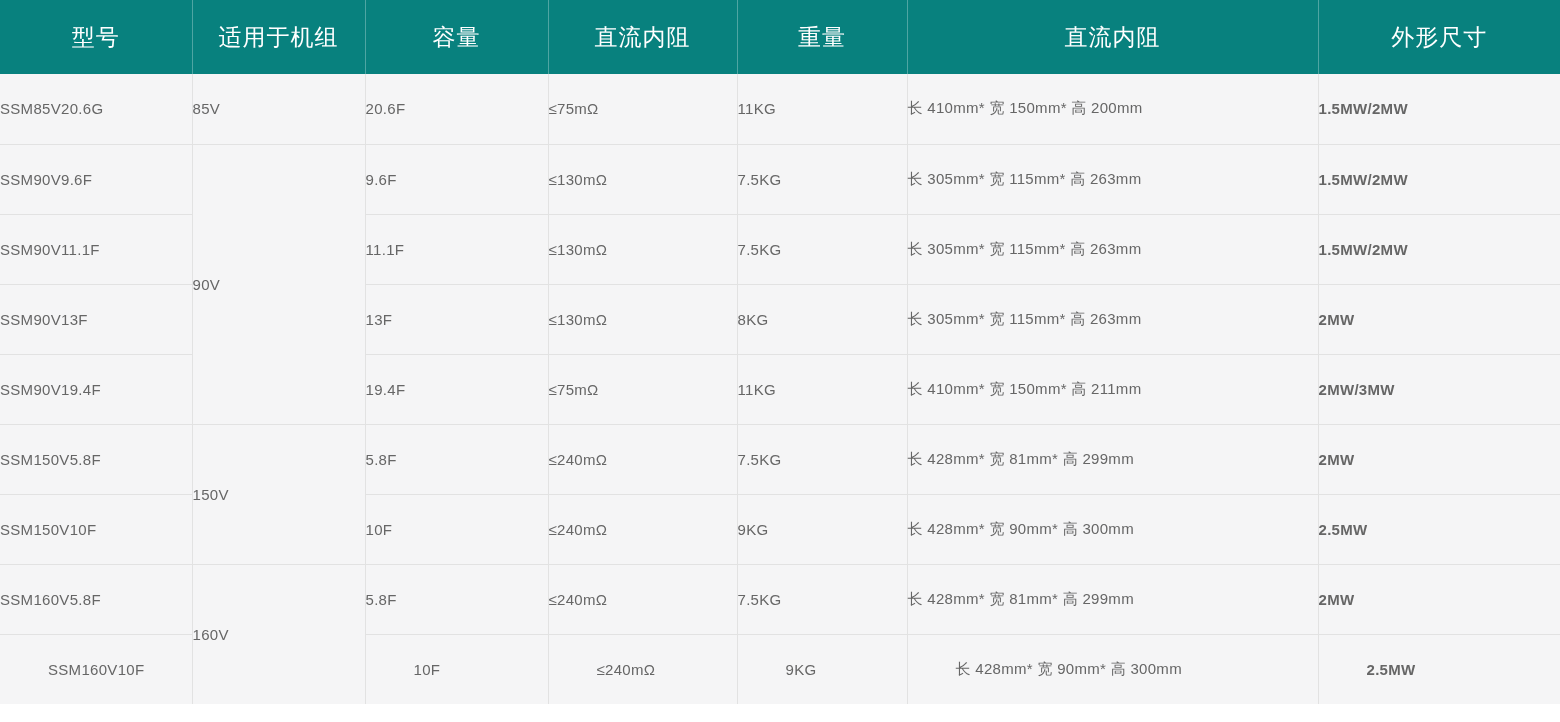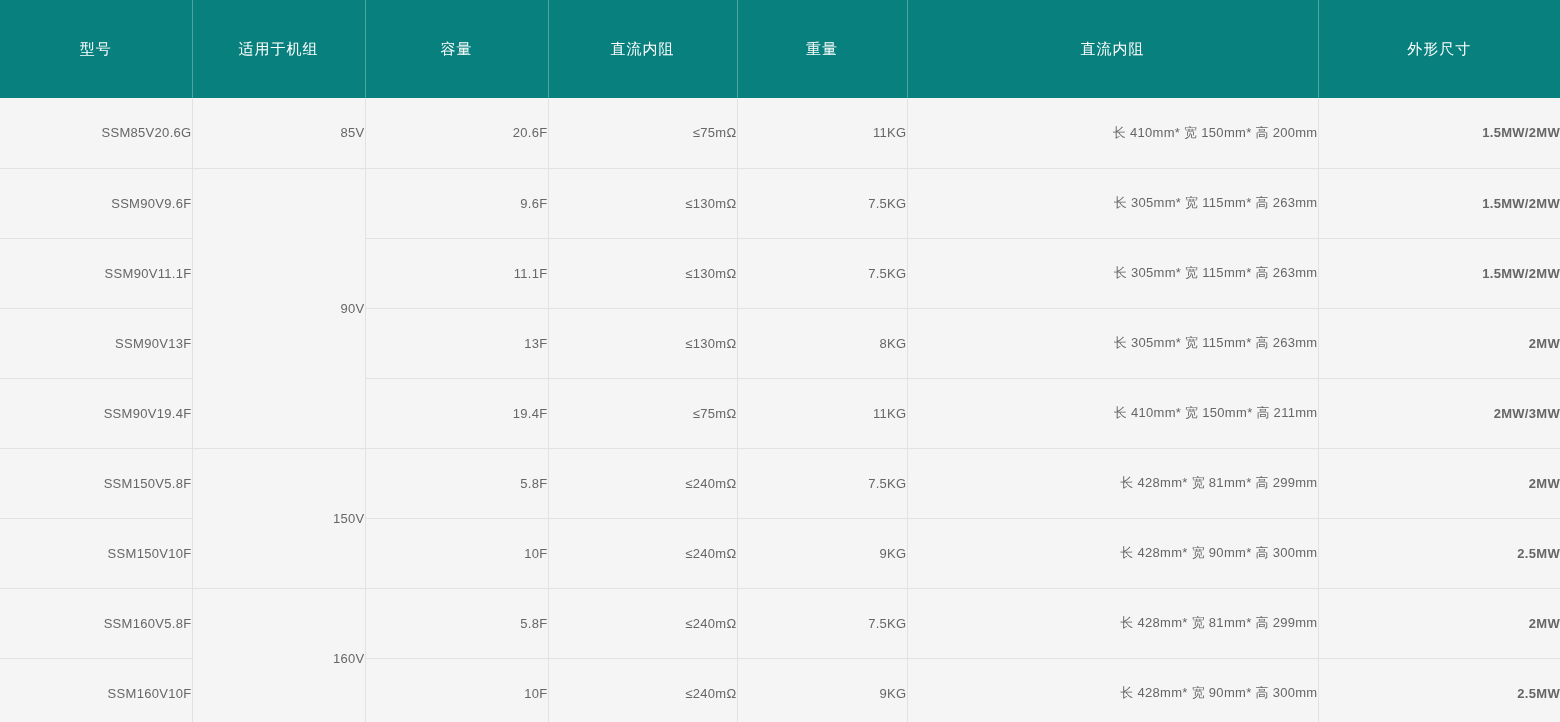--- a/index.html
+++ b/index.html
@@ -20,44 +20,44 @@
   .col-voltage    { width: 173px; }
   .col-capacity   { width: 183px; }
   .col-resistance { width: 189px; }
   .col-weight     { width: 170px; }
   .col-dimensions { width: 411px; }
   .col-unit       { width: 242px; }
 
   thead th {
     background: var(--header-bg, #08817e);
     color: var(--header-text, #ffffff);
-    height: 98px;
-    font-size: 15px;
+    height: 74px;
+    font-size: 23px;
     font-weight: 400;
     letter-spacing: 1px;
     text-align: center;
     vertical-align: middle;
     border-right: 1px solid var(--header-divider, #4fa5a3);
   }
   thead th:last-child { border-right: none; }
 
   tbody td {
     background: var(--row-bg, #f5f5f6);
     color: var(--body-text, #666666);
     height: 70px;
-    font-size: 13px;
+    font-size: 15px;
     font-weight: 400;
-    text-align: right;
+    text-align: left;
     vertical-align: middle;
     border-right: 1px solid var(--border, #e2e2e2);
     border-bottom: 1px solid var(--border, #e2e2e2);
     letter-spacing: 0.3px;
   }
   tbody td:last-child { border-right: none; font-weight: bold; }
-  tbody tr:last-child td { border-bottom: none; }
+  tbody tr:last-child td { border-bottom: none; padding-left: 48px; }
   tbody td.voltage-cell.last-group { border-bottom: none; }
 </style>
 </head>
 <body>
 
 <table class="spec-table">
   <colgroup>
     <col class="col-model">
     <col class="col-voltage">
     <col class="col-capacity">

